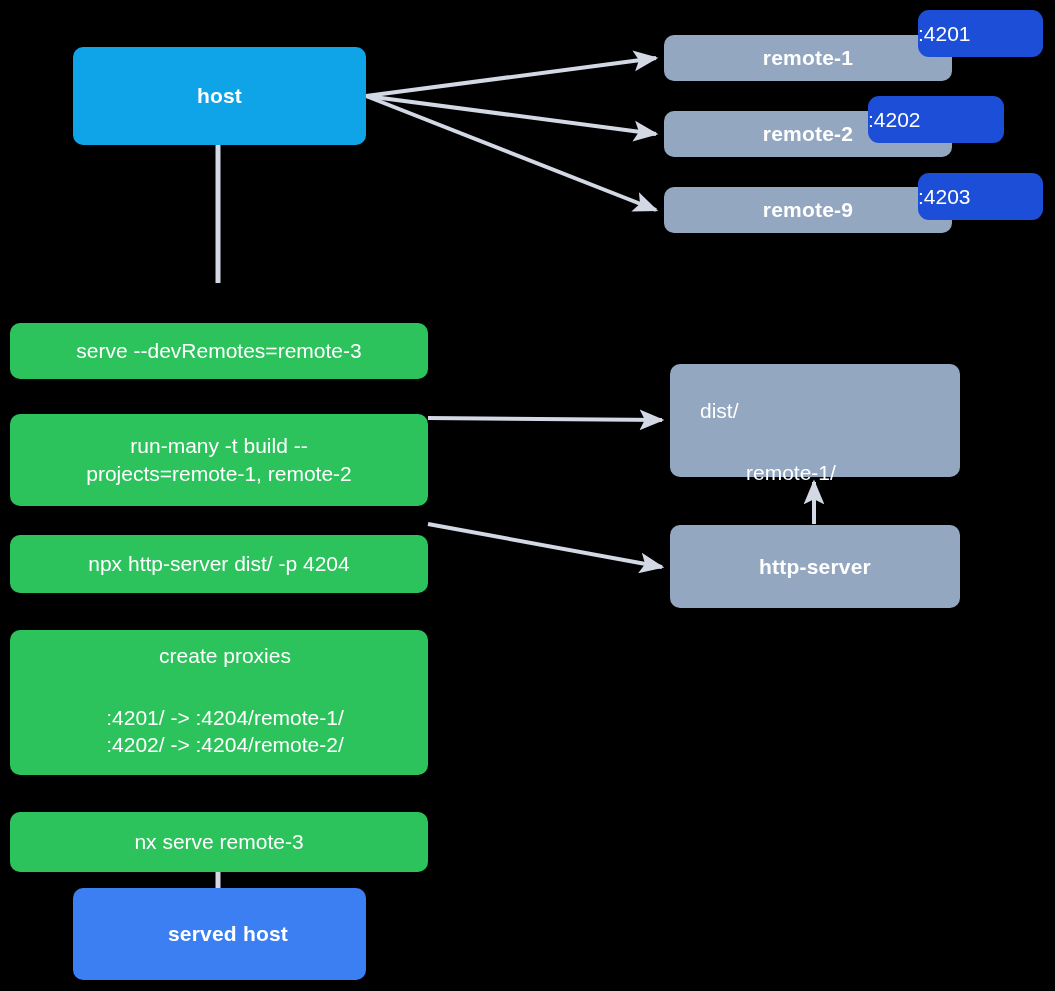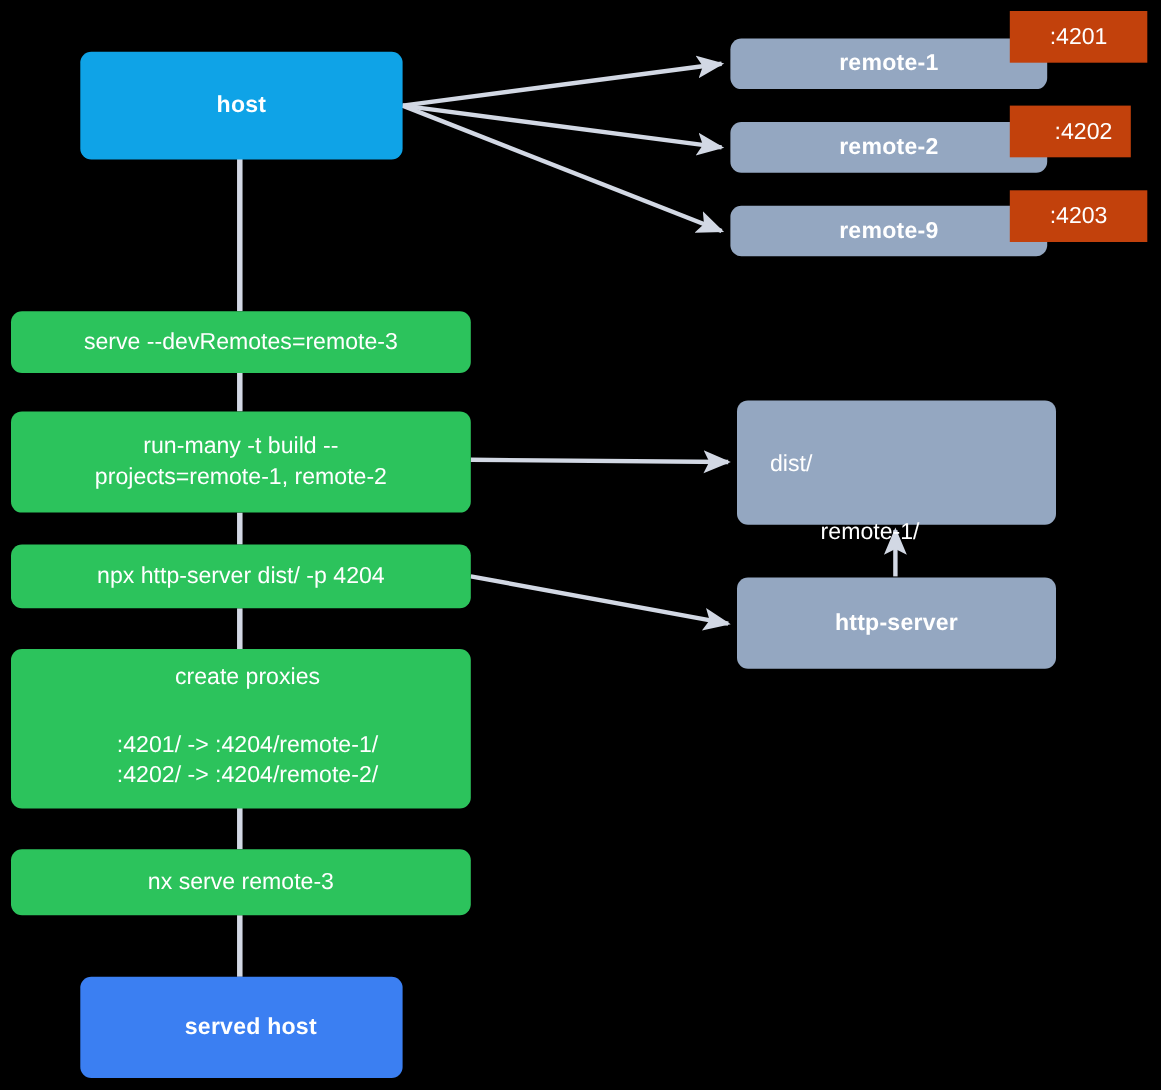--- a/index.html
+++ b/index.html
@@ -45,47 +45,47 @@
   .node.served {
     background: #3b7ff2;
     font-weight: bold;
     font-size: 21px;
     letter-spacing: 0.2px;
   }
   .node.cmd {
     background: #2cc35c;
     font-weight: normal;
     font-size: 21px;
+    margin-top: 40px;
   }
   .node.gray {
     background: #94a7c1;
     font-size: 21px;
   }
   .node.gray.boldlabel {
     font-weight: bold;
     letter-spacing: 0.2px;
   }
   .node.gray.leftalign {
     display: block;
     text-align: left;
-    padding: 11px 0 0 30px;
+    padding: 0 0 0 30px;
     font-weight: normal;
     line-height: 1.48;
   }
   .badge {
     position: absolute;
     box-sizing: border-box;
-    border-radius: 0;
-    background: #c2410c;
+    border-radius: 11px;
+    background: #1d4ed8;
     color: #ffffff;
     font-size: 21px;
     font-weight: normal;
     display: flex;
     align-items: center;
-    justify-content: center;
     z-index: 5;
   }
   .indent {
     display: inline-block;
     width: 46px;
   }
 </style>
 </head>
 <body>
 
@@ -123,21 +123,21 @@
   <div class="node gray boldlabel" style="left:664px; top:35px; width:288px; height:46px;">
     <span>remote-1</span>
   </div>
   <div class="badge" style="left:918px; top:10px; width:125px; height:47px;">
     <span>:4201</span>
   </div>
 
   <div class="node gray boldlabel" style="left:664px; top:111px; width:288px; height:46px;">
     <span>remote-2</span>
   </div>
-  <div class="badge" style="left:918px; top:96px; width:110px; height:47px;padding-left:24px;">
+  <div class="badge" style="left:868px; top:96px; width:136px; height:47px;">
     <span>:4202</span>
   </div>
 
   <div class="node gray boldlabel" style="left:664px; top:187px; width:288px; height:46px;">
     <span>remote-9</span>
   </div>
   <div class="badge" style="left:918px; top:173px; width:125px; height:47px;">
     <span>:4203</span>
   </div>
 

